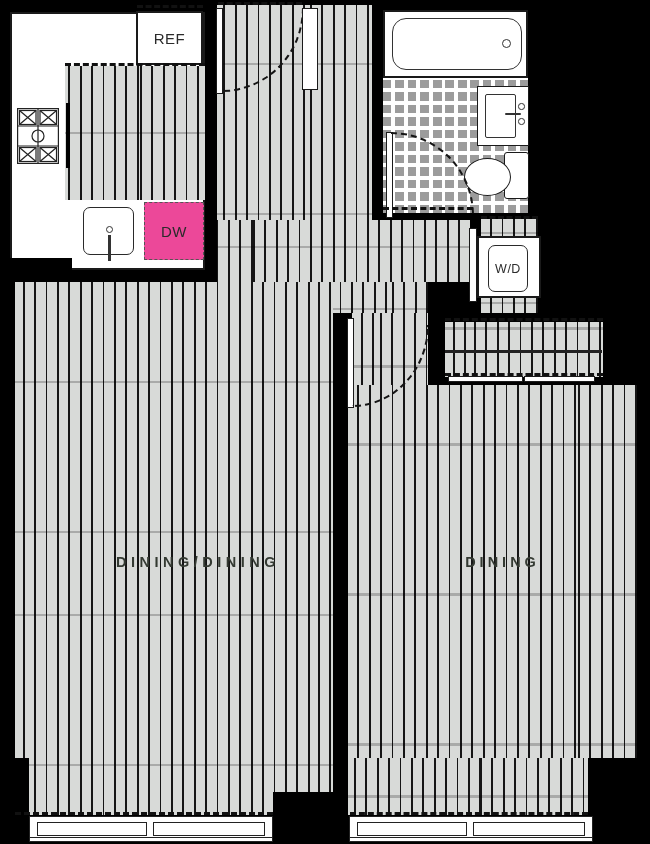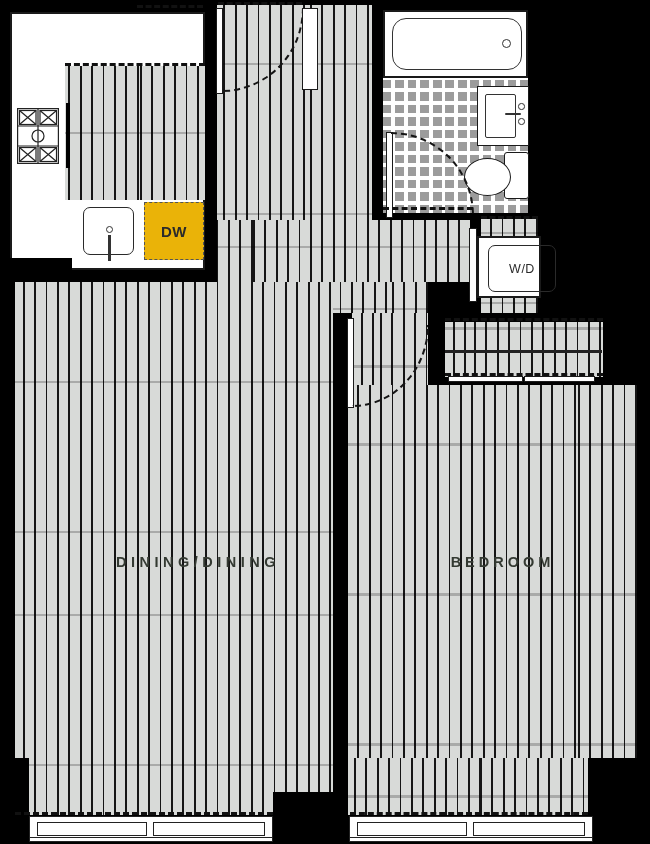--- a/index.html
+++ b/index.html
@@ -51,22 +51,25 @@
 
   <div class="white outline" style="left:10px;top:12px;width:195px;height:258px;box-sizing:border-box;"></div>
 
   <div class="floor" style="left:65px;top:66px;width:140px;height:134px;background-position:-65px -66px;"></div>
 
   <div class="black" style="left:10px;top:258px;width:62px;height:24px;"></div>
   <div class="black" style="left:66px;top:103px;width:4px;height:65px;"></div>
   <div class="black" style="left:0px;top:758px;width:29px;height:86px;"></div>
   <div class="black" style="left:273px;top:792px;width:62px;height:52px;"></div>
 
+  <div class="white outline" style="left:136px;top:11px;width:67px;height:54px;box-sizing:border-box;">
+    <div class="app-lbl" style="left:0;top:0;right:0;bottom:0;">REF</div>
+  </div>
 
-  <div class="abs" style="left:144px;top:202px;width:60px;height:58px;border:1.6px dashed #555;box-sizing:border-box;background:#eab308;font-weight:bold;">
+  <div class="abs" style="left:144px;top:202px;width:60px;height:58px;border:1.6px dashed #555;box-sizing:border-box;background:#ec4899;">
     <div class="app-lbl" style="left:0;top:0;right:0;bottom:0;">DW</div>
   </div>
 
   <svg class="abs" style="left:17px;top:108px;" width="42" height="56" viewBox="0 0 42 56">
     <g fill="none" stroke="#222" stroke-width="1.2">
       <rect x="0.6" y="0.6" width="40.8" height="54.8"></rect>
       <line x1="21" y1="1" x2="21" y2="55"></line>
       <line x1="1" y1="18" x2="41" y2="18"></line>
       <line x1="1" y1="38" x2="41" y2="38"></line>
       <rect x="2.5" y="2.5" width="16.5" height="14"></rect>
@@ -99,21 +102,21 @@
     <div class="abs" style="left:7px;top:7px;width:29px;height:42px;border:1.6px solid #333;border-radius:2px;"></div>
     <div class="abs" style="left:27px;top:26px;width:16px;height:2.4px;background:#333;border-radius:2px;"></div>
     <div class="circle" style="left:40px;top:16px;width:4.5px;height:4.5px;"></div>
     <div class="circle" style="left:40px;top:31px;width:4.5px;height:4.5px;"></div>
   </div>
 
   <div class="white" style="left:504px;top:152px;width:25px;height:47px;border:1.6px solid #1a1a1a;border-radius:3px;box-sizing:border-box;"></div>
   <div class="white" style="left:464px;top:158px;width:47px;height:38px;border:1.6px solid #1a1a1a;border-radius:50%;box-sizing:border-box;"></div>
 
   <div class="white outline" style="left:477px;top:236px;width:64px;height:62px;box-sizing:border-box;">
-    <div class="abs" style="left:9px;top:7px;width:38px;height:45px;border:1.7px solid #2a2a2a;border-radius:7px;padding-left:28px;">
+    <div class="abs" style="left:9px;top:7px;width:38px;height:45px;border:1.7px solid #2a2a2a;border-radius:7px;">
       <div class="app-lbl" style="left:0;top:0;right:0;bottom:0;font-size:12.5px;">W/D</div>
     </div>
   </div>
 
   <div class="abs" style="left:445px;top:350px;width:157px;height:2.5px;background:#222;"></div>
   <div class="strip" style="left:448px;top:376px;width:73px;height:4px;"></div>
   <div class="strip" style="left:524px;top:376px;width:69px;height:4px;"></div>
 
   <div class="strip" style="left:216px;top:8px;width:5px;height:84px;"></div>
   <div class="arc arc-br" style="left:222px;top:8px;width:80px;height:82px;"></div>
@@ -142,15 +145,15 @@
     <div class="pane" style="left:123px;top:5px;width:110px;height:12px;"></div>
     <div class="abs" style="left:0;right:0;top:20px;height:0;border-top:1.5px solid #222;"></div>
   </div>
   <div class="pane" style="left:349px;top:816px;width:244px;height:26px;box-sizing:border-box;">
     <div class="pane" style="left:7px;top:5px;width:108px;height:12px;"></div>
     <div class="pane" style="left:123px;top:5px;width:110px;height:12px;"></div>
     <div class="abs" style="left:0;right:0;top:20px;height:0;border-top:1.5px solid #222;"></div>
   </div>
 
   <div class="lbl" style="left:60px;top:554px;width:276px;">DINING/DINING</div>
-  <div class="lbl" style="left:420px;top:554px;width:165px;letter-spacing:4px;">BEDROOM</div>
+  <div class="lbl" style="left:420px;top:554px;width:165px;letter-spacing:4px;">DINING</div>
 
 </div>
 
 </body></html>

